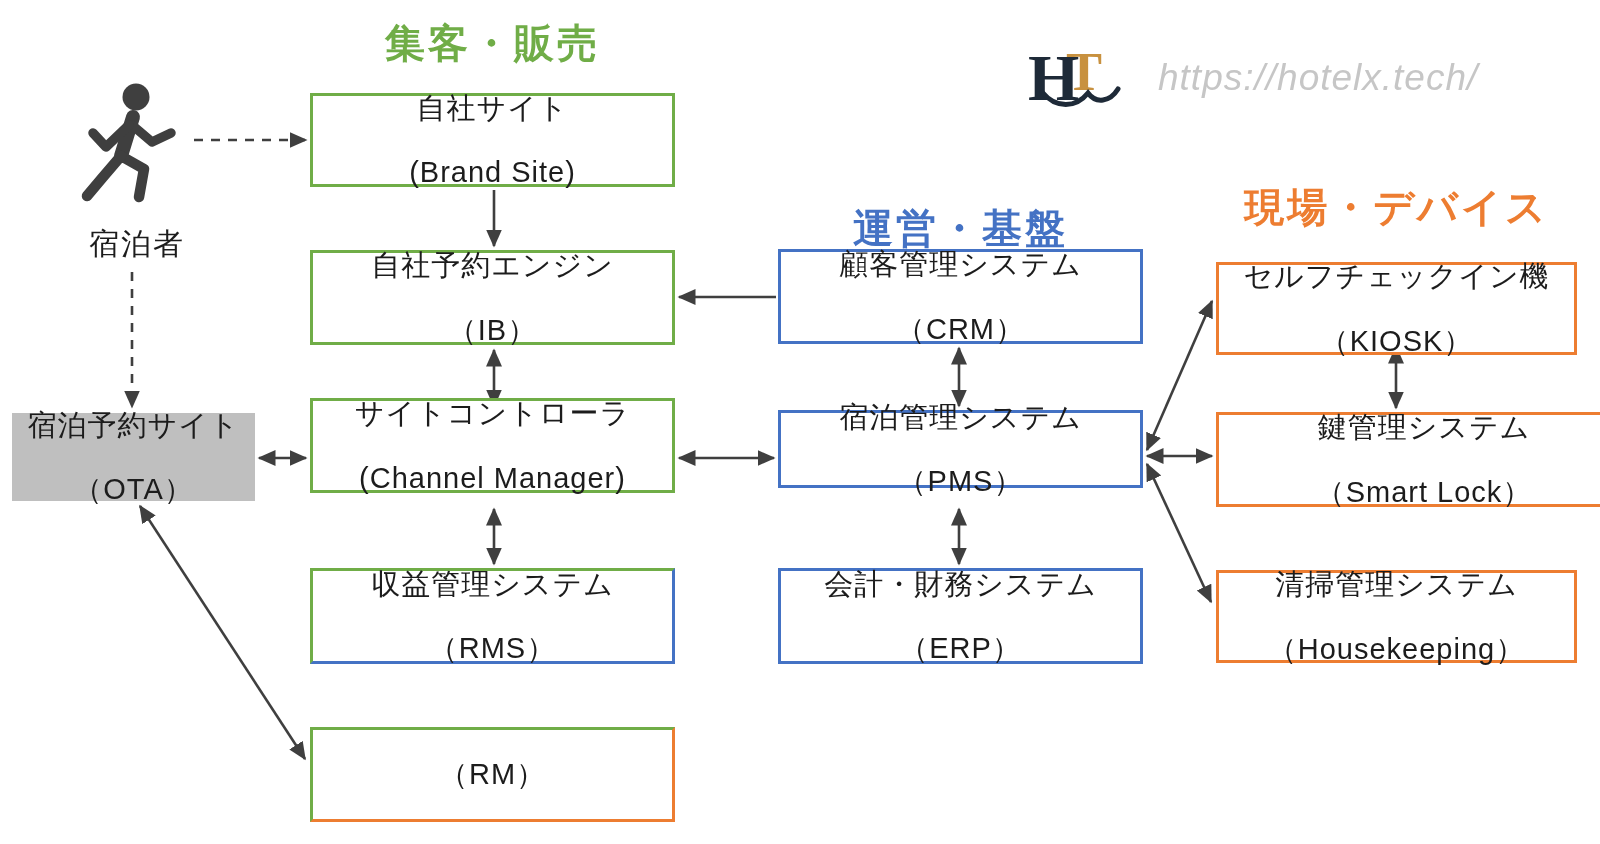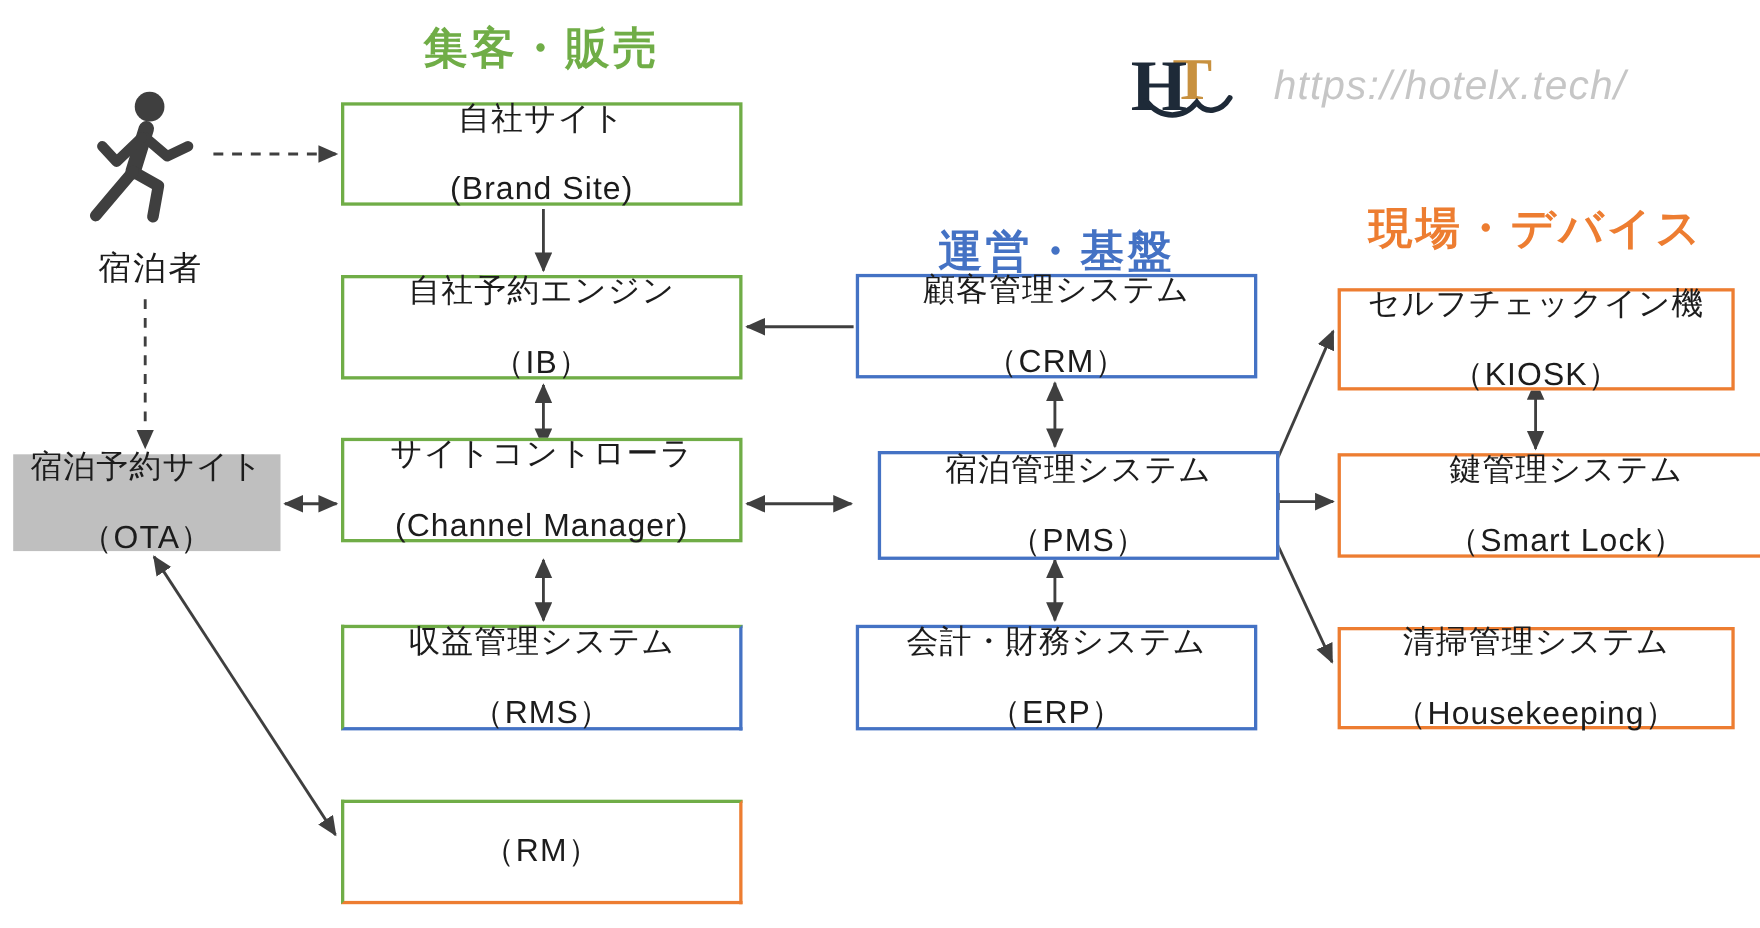--- a/index.html
+++ b/index.html
@@ -124,21 +124,21 @@
 
   <div class="node gray" style="left:12px;top:413px;width:243px;height:88px;">
     <div>宿泊予約サイト</div>
     <div>（OTA）</div>
   </div>
 
   <div class="node blue" style="left:778px;top:249px;width:365px;height:95px;">
     <div>顧客管理システム</div>
     <div>（CRM）</div>
   </div>
-  <div class="node blue" style="left:778px;top:410px;width:365px;height:99px;margin-left:20px;">
+  <div class="node blue" style="left:778px;top:410px;width:365px;height:78px;">
     <div>宿泊管理システム</div>
     <div>（PMS）</div>
   </div>
   <div class="node blue" style="left:778px;top:568px;width:365px;height:96px;">
     <div>会計・財務システム</div>
     <div>（ERP）</div>
   </div>
 
   <div class="node orange" style="left:1216px;top:250px;width:361px;height:93px;margin-top:12px;">
     <div>セルフチェックイン機</div>

